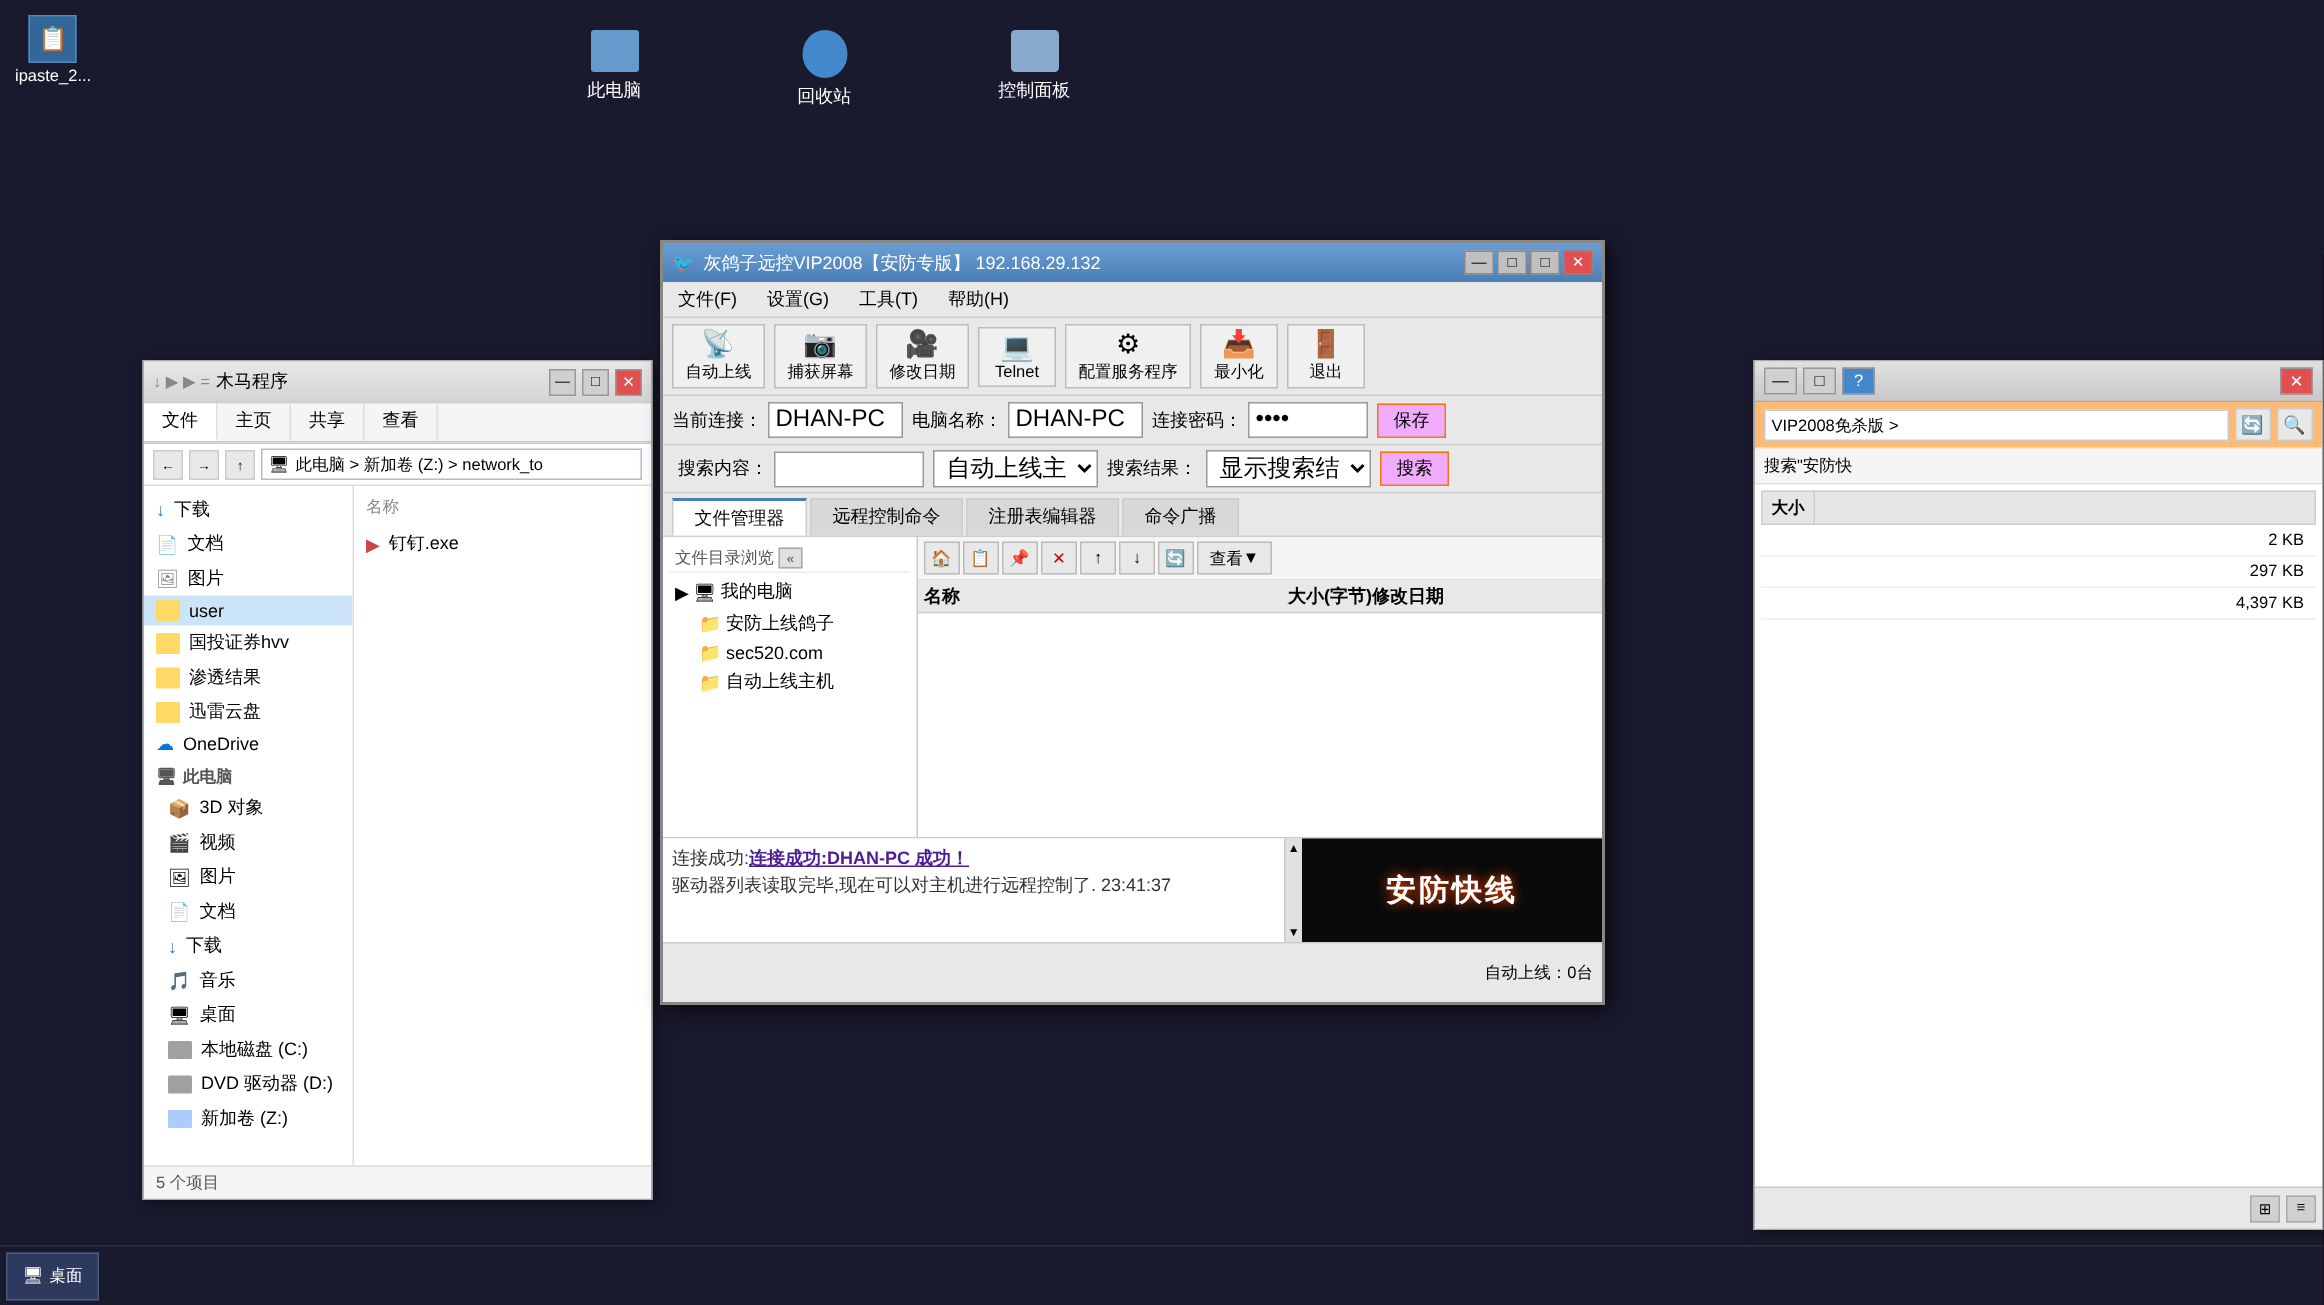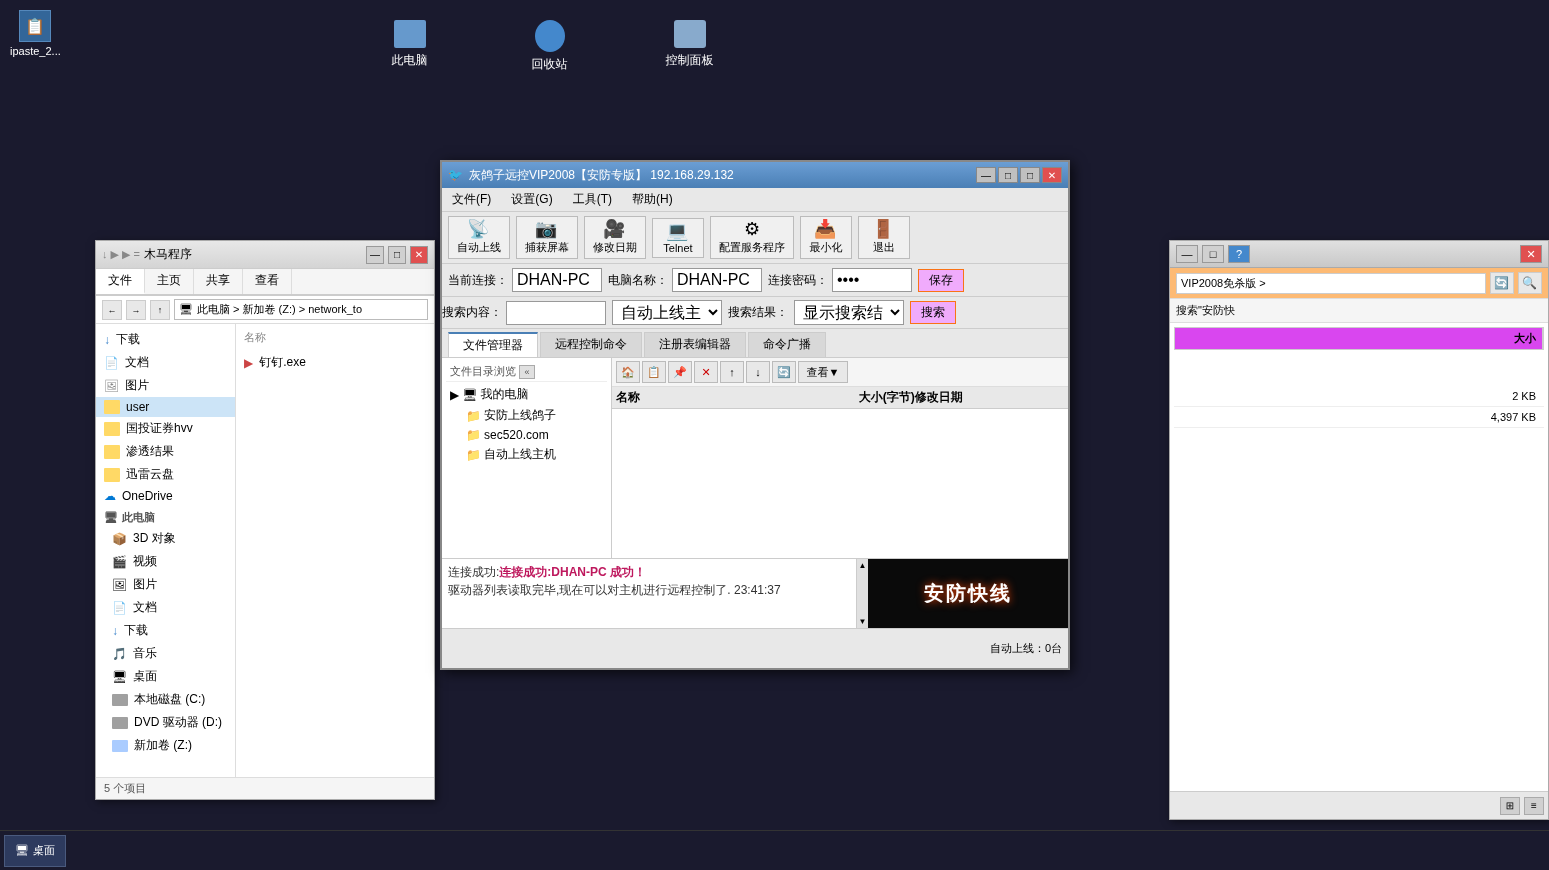--- a/index.html
+++ b/index.html
@@ -303,21 +303,21 @@
       padding: 2px 10px;
       background: #f0abfc;
       border: 1px solid #f97316;
       cursor: pointer;
       font-size: 12px;
     }
     .rw-form-row2 {
       display: flex;
       align-items: center;
       gap: 6px;
-      padding: 3px 0;
+      padding: 3px 10px;
       background: #e8e8e8;
       border-bottom: 1px solid #ccc;
       font-size: 12px;
     }
     .rw-tabs {
       display: flex;
       gap: 0;
       border-bottom: 1px solid #ccc;
       background: #e8e8e8;
       padding: 0 6px;
@@ -415,21 +415,21 @@
     }
     .rw-fv-col-name { flex: 2; }
     .rw-fv-col-size { flex: 1; text-align: right; }
     .rw-fv-col-date { flex: 1.5; }
     .rw-fileview-body {
       flex: 1;
       overflow-y: auto;
       background: white;
     }
     .rw-log-text { color: #333; line-height: 1.5; }
-    .rw-log-highlight { color: #be185d; font-weight: bold; }
+    .rw-log-highlight { color: #4c1d95; font-weight: bold; text-decoration: underline; }
     .rw-statusbar {
       height: 40px;
       background: #e8e8e8;
       border-top: 1px solid #ccc;
       display: flex;
       align-items: center;
       padding: 0 6px;
       font-size: 11px;
       justify-content: flex-end;
     }
@@ -484,25 +484,24 @@
       font-size: 11px;
     }
     .rw2-body {
       flex: 1;
       background: white;
       padding: 4px;
       overflow-y: auto;
     }
     .rw2-table-header {
       display: flex;
-      background: #d946ef;
+      background: #e5e5e5;
       border: 1px solid #ccc;
       font-size: 11px;
       font-weight: bold;
-      justify-content: flex-end;
     }
     .rw2-th { padding: 3px 6px; border-right: 1px solid #ccc; }
 
     
     .csdn-watermark {
       position: absolute;
       bottom: 20px;
       right: 20px;
       color: #aaa;
       font-size: 14px;
@@ -887,22 +886,25 @@
     <div style="width:24px;height:22px;border:1px solid #ccc;background:#e8e8e8;display:flex;align-items:center;justify-content:center;cursor:pointer;">🔍</div>
   </div>
   <div style="padding:4px 6px;font-size:11px;border-bottom:1px solid #ddd;background:#f5f5f5;">
     <span>搜索"安防快</span>
   </div>
   <div class="rw2-body">
     <div class="rw2-table-header">
       <span class="rw2-th">大小</span>
     </div>
     <div style="display:flex;flex-direction:column;gap:0;">
-      <div style="padding:4px 8px;border-bottom:1px solid #eee;font-size:11px;display:flex;justify-content:flex-end;margin-top:36px;">
+      <div style="padding:4px 8px;border-bottom:1px solid #eee;font-size:11px;display:flex;justify-content:flex-end;">
         <span>2 KB</span>
+      </div>
+      <div style="padding:4px 8px;border-bottom:1px solid #eee;font-size:11px;display:flex;justify-content:flex-end;">
+        <span>297 KB</span>
       </div>
       <div style="padding:4px 8px;border-bottom:1px solid #eee;font-size:11px;display:flex;justify-content:flex-end;">
         <span>4,397 KB</span>
       </div>
     </div>
   </div>
 
   <div style="height:28px;background:#e8e8e8;border-top:1px solid #ccc;display:flex;align-items:center;justify-content:flex-end;padding:0 4px;gap:4px;">
     <div style="width:20px;height:18px;border:1px solid #aaa;background:#d0d0d0;display:flex;align-items:center;justify-content:center;cursor:pointer;font-size:10px;">⊞</div>
     <div style="width:20px;height:18px;border:1px solid #aaa;background:#d0d0d0;display:flex;align-items:center;justify-content:center;cursor:pointer;font-size:10px;">≡</div>

